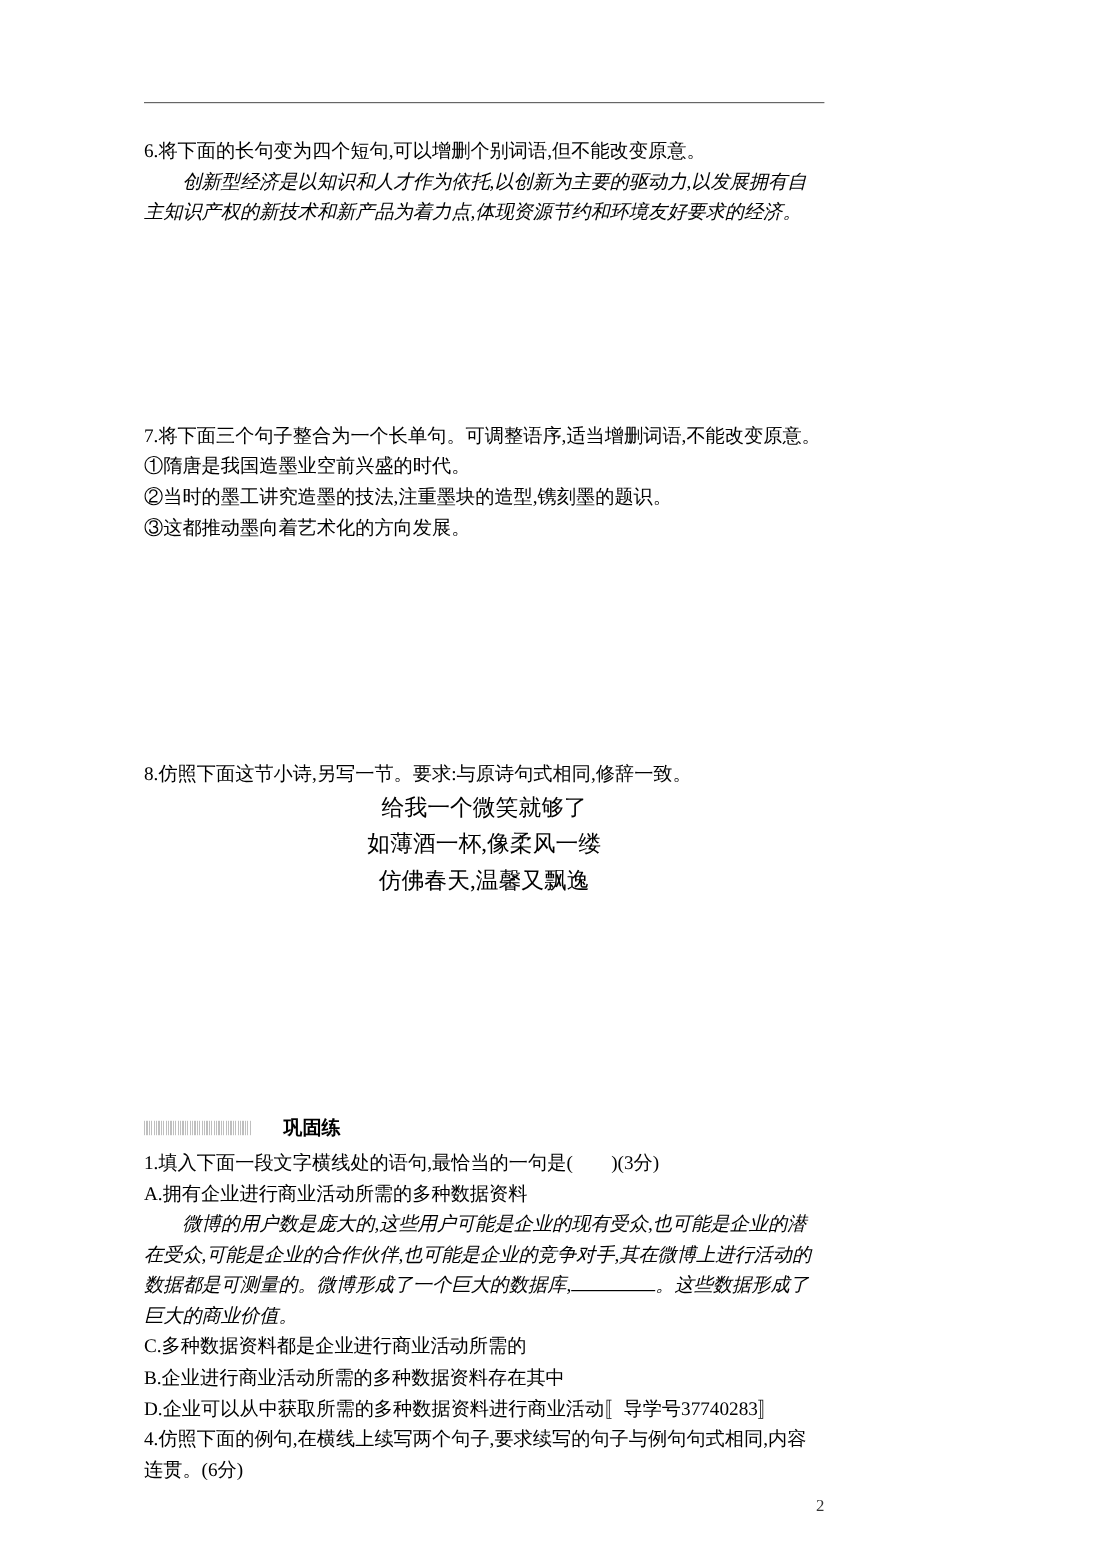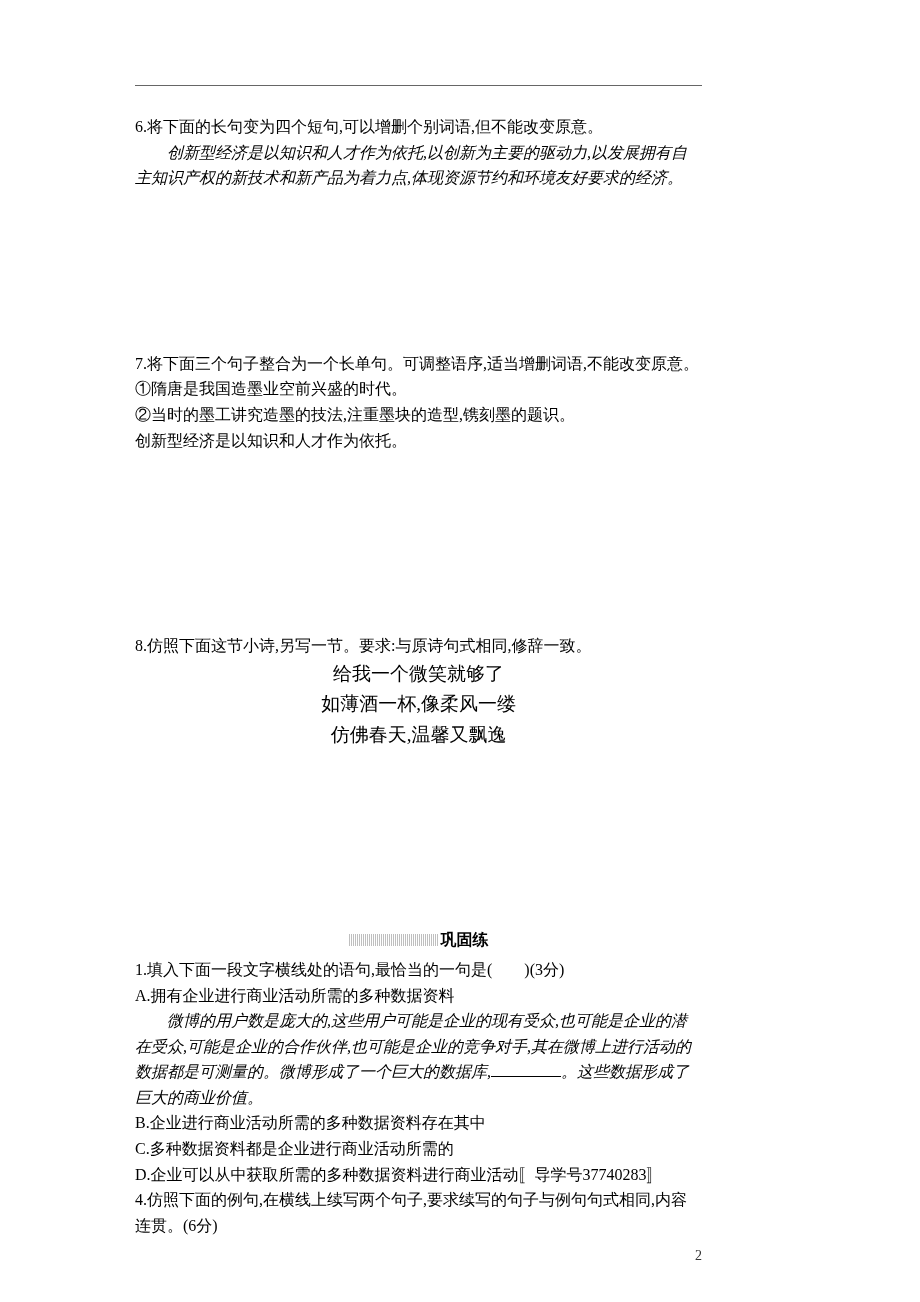--- a/index.html
+++ b/index.html
@@ -8,21 +8,20 @@
     background: #ffffff;
     font-family: "SimSun", "宋体", serif;
     color: #000000;
   }
   .page {
     width: 807px;
     min-height: 1302px;
     box-sizing: border-box;
     padding: 85px 120px 40px 120px;
     position: relative;
-    margin-left: 15px;
   }
   .top-line {
     border-top: 1px solid #666;
     margin-bottom: 28px;
     width: 100%;
   }
   .block {
     font-size: 16px;
     line-height: 1.6;
     margin: 0;
@@ -38,23 +37,24 @@
     height: 180px;
   }
   .poem {
     text-align: center;
     font-size: 19px;
     line-height: 1.6;
   }
   .section-header {
     display: flex;
     align-items: center;
-    justify-content: center;
+    justify-content: flex-start;
     margin-top: 0;
     margin-bottom: 6px;
+    gap: 24px;
   }
   .hatch {
     display: inline-block;
     width: 90px;
     height: 12px;
     background: repeating-linear-gradient(
       90deg,
       #bfbfbf 0px,
       #bfbfbf 1px,
       transparent 1px,
@@ -91,21 +91,21 @@
   <div class="top-line"></div>
 
   <p class="block">6.将下面的长句变为四个短句,可以增删个别词语,但不能改变原意。</p>
   <p class="block indent">创新型经济是以知识和人才作为依托,以创新为主要的驱动力,以发展拥有自主知识产权的新技术和新产品为着力点,体现资源节约和环境友好要求的经济。</p>
 
   <div class="gap-medium"></div>
 
   <p class="block">7.将下面三个句子整合为一个长单句。可调整语序,适当增删词语,不能改变原意。</p>
   <p class="block">①隋唐是我国造墨业空前兴盛的时代。</p>
   <p class="block">②当时的墨工讲究造墨的技法,注重墨块的造型,镌刻墨的题识。</p>
-  <p class="block">创新型经济是以知识和人才作为依托。</p>
+  <p class="block">③这都推动墨向着艺术化的方向发展。</p>
 
   <div class="gap-large"></div>
 
   <p class="block">8.仿照下面这节小诗,另写一节。要求:与原诗句式相同,修辞一致。</p>
   <div class="poem">
     <div>给我一个微笑就够了</div>
     <div>如薄酒一杯,像柔风一缕</div>
     <div>仿佛春天,温馨又飘逸</div>
   </div>
 
@@ -114,21 +114,21 @@
   <div class="section-header">
     <span class="hatch"></span>
     <span class="section-title">巩固练</span>
   </div>
 
   <p class="block">1.填入下面一段文字横线处的语句,最恰当的一句是(　　)(3分)</p>
   <p class="block">A.拥有企业进行商业活动所需的多种数据资料</p>
   <p class="block indent">
     <span>微博的用户数是庞大的,这些用户可能是企业的现有受众,也可能是企业的潜在受众,可能是企业的合作伙伴,也可能是企业的竞争对手,其在微博上进行活动的数据都是可测量的。微博形成了一个巨大的数据库,</span><span class="blank"></span><span>。这些数据形成了巨大的商业价值。</span>
   </p>
+  <p class="block">C.多种数据资料都是企业进行商业活动所需的</p>
   <p class="block">B.企业进行商业活动所需的多种数据资料存在其中</p>
-  <p class="block">C.多种数据资料都是企业进行商业活动所需的</p>
   <p class="block">D.企业可以从中获取所需的多种数据资料进行商业活动〚导学号37740283〛</p>
 
   <p class="block">4.仿照下面的例句,在横线上续写两个句子,要求续写的句子与例句句式相同,内容连贯。(6分)</p>
 
   <div class="page-number">2</div>
 
 </div>
 
 </body></html>

